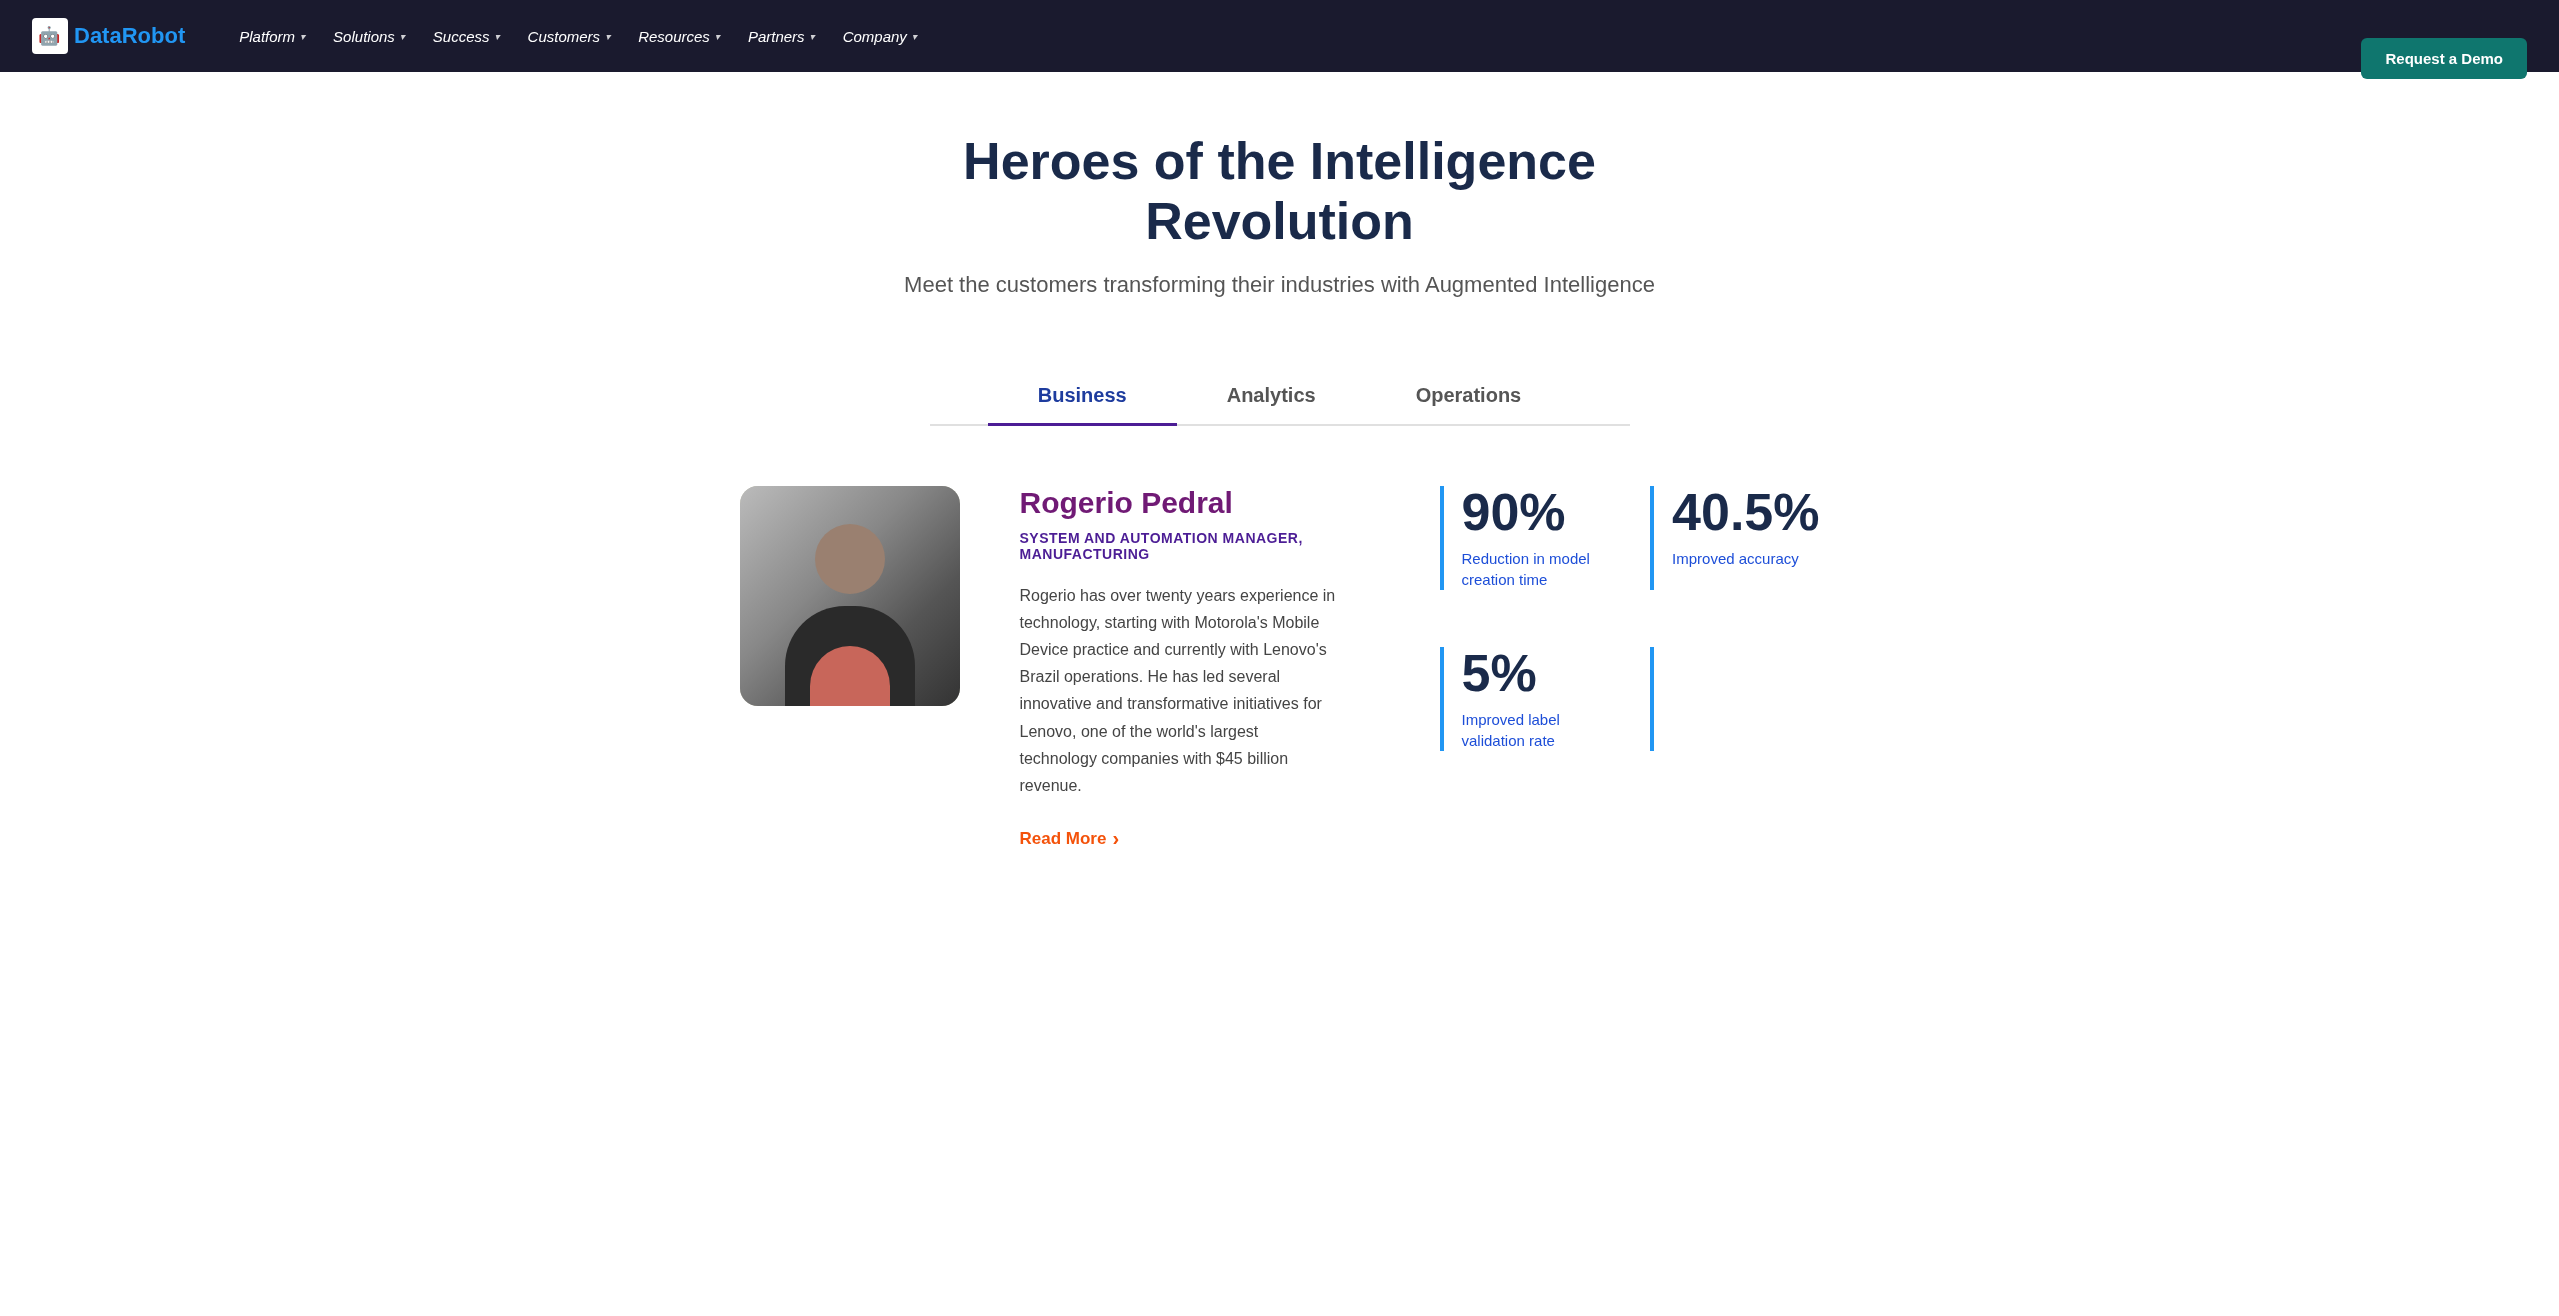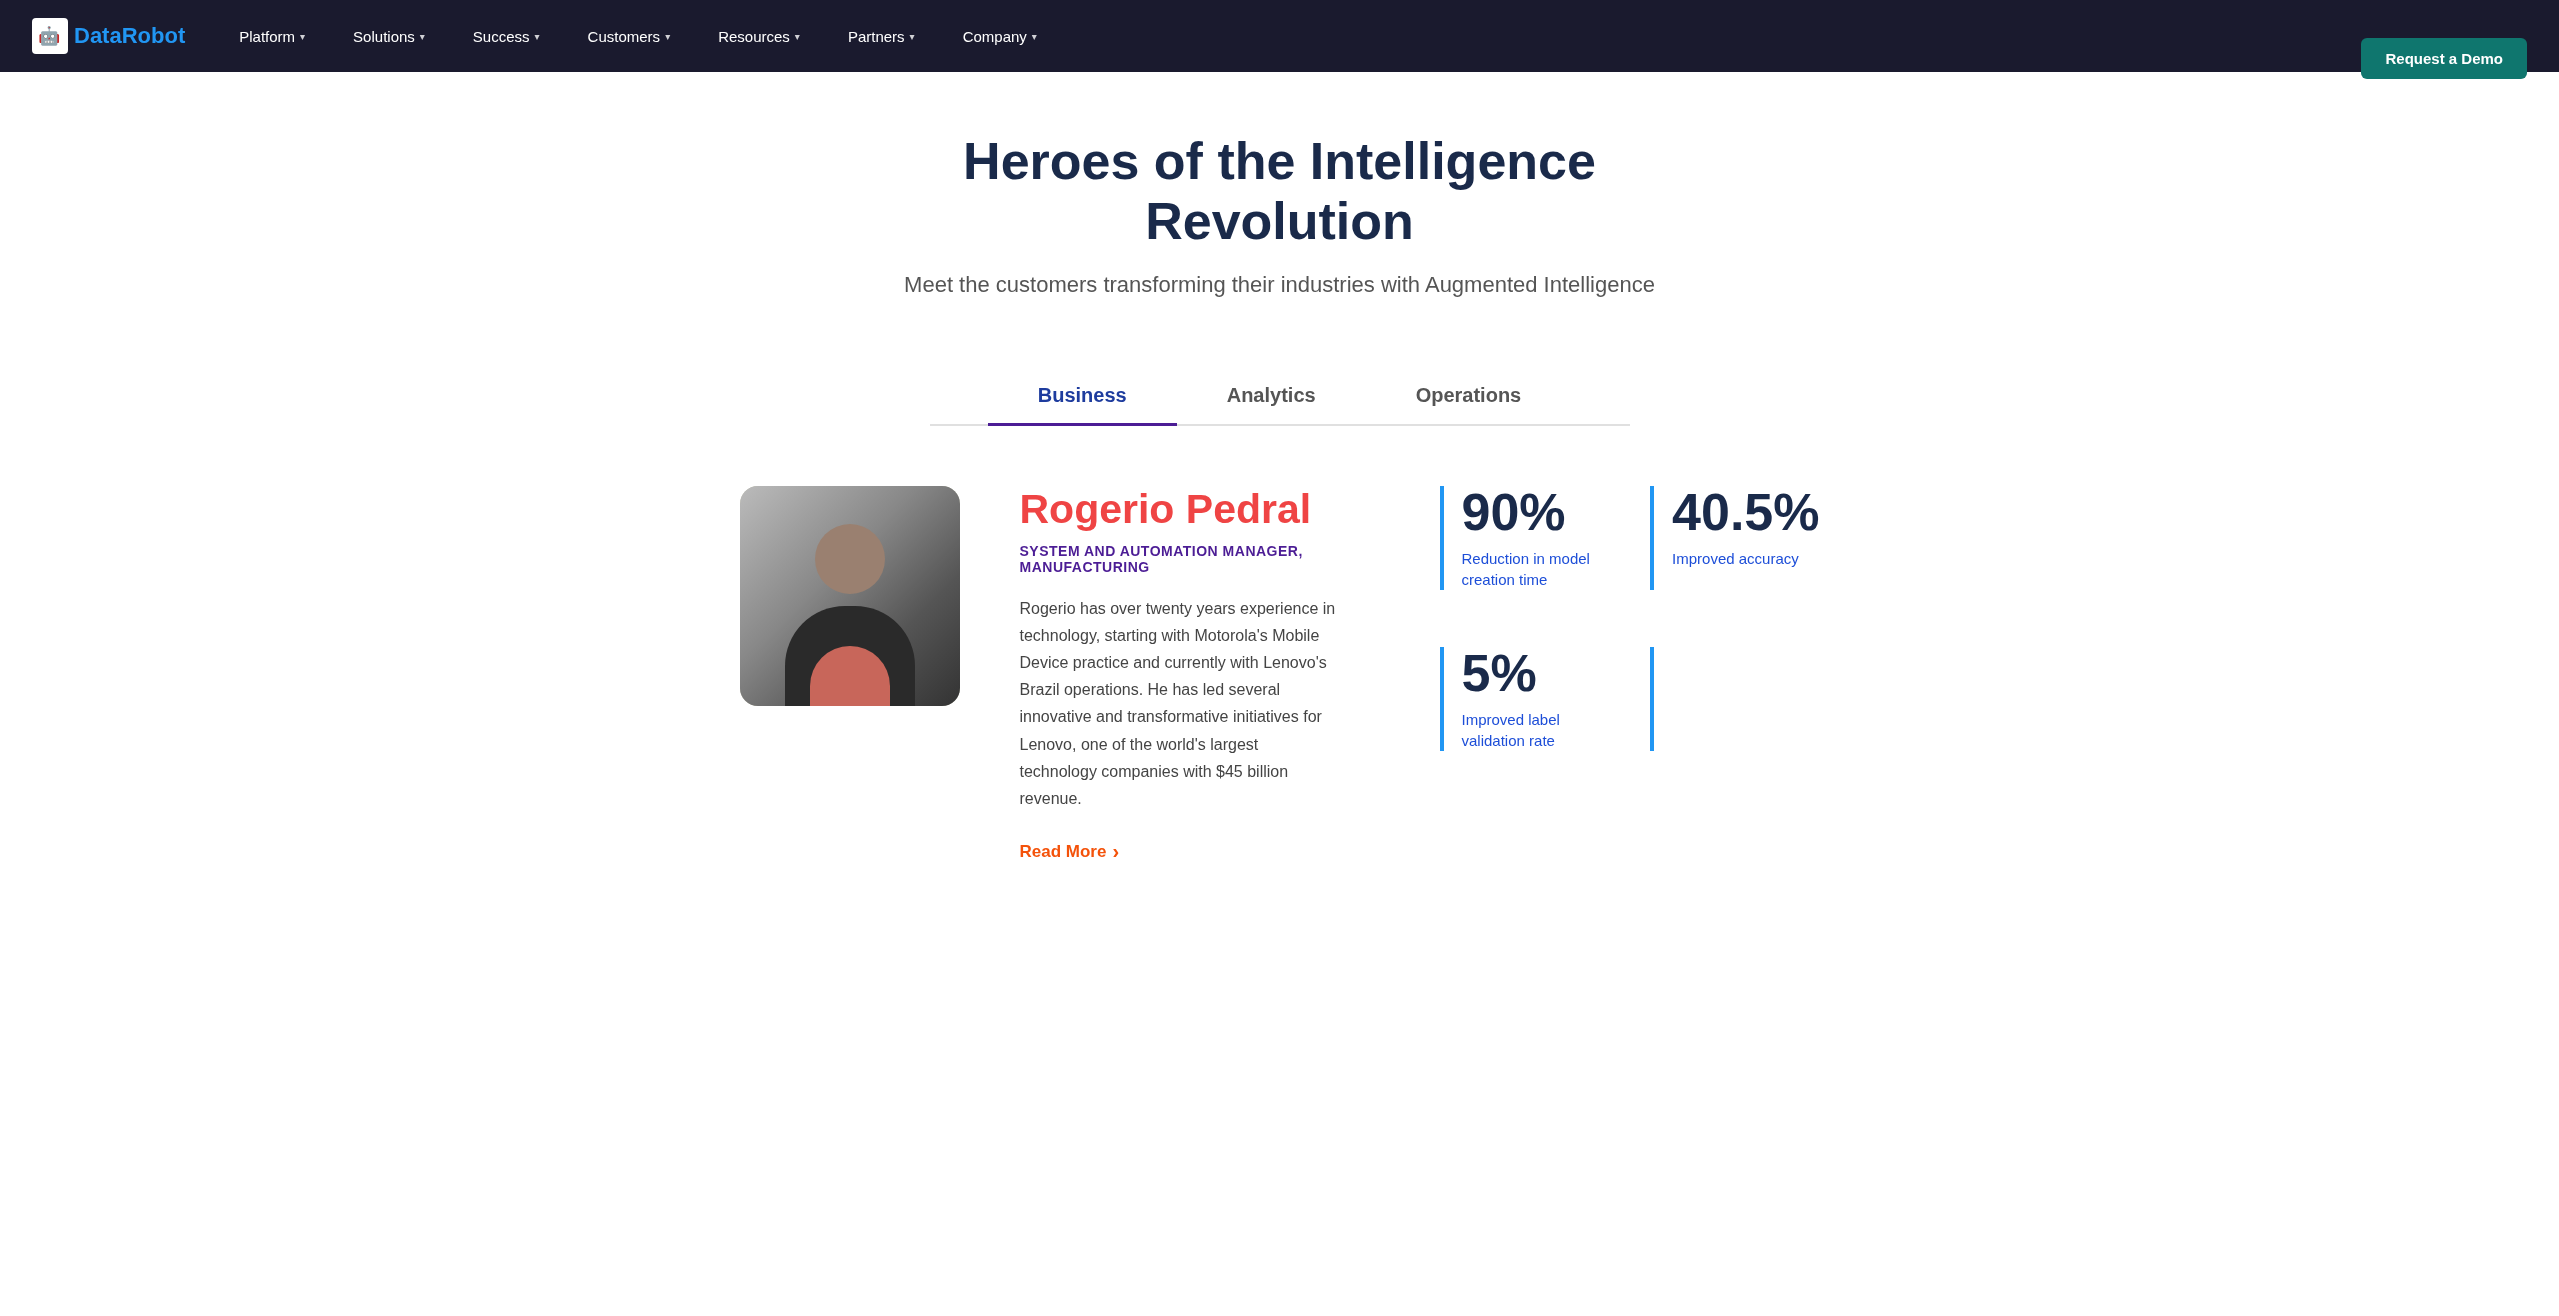--- a/index.html
+++ b/index.html
@@ -34,22 +34,23 @@
     }
     .nav-logo-text {
       font-size: 22px;
       font-weight: 700;
       color: #fff;
     }
     .nav-logo-text span { color: #2196f3; }
     .nav-links {
       display: flex;
       align-items: center;
-      gap: 20px;
+      gap: 0;
       flex: 1;
+      font-style: italic;
     }
     .nav-item {
       color: #fff;
       font-size: 15px;
       font-weight: 500;
       padding: 8px 14px;
       cursor: pointer;
       display: flex;
       align-items: center;
       gap: 5px;
@@ -175,23 +176,23 @@
       bottom: 0;
       left: 50%;
       transform: translateX(-50%);
     }
 
     .profile-content {
       flex: 1;
       min-width: 0;
     }
     .profile-name {
-      font-size: 41px;
-      font-weight: 700;
-      color: #ef4444;
+      font-size: 30px;
+      font-weight: 700;
+      color: #701a75;
       margin-bottom: 10px;
     }
     .profile-title {
       font-size: 14px;
       font-weight: 700;
       color: #4c1d95;
       letter-spacing: 0.5px;
       margin-bottom: 20px;
       text-transform: uppercase;
     }

